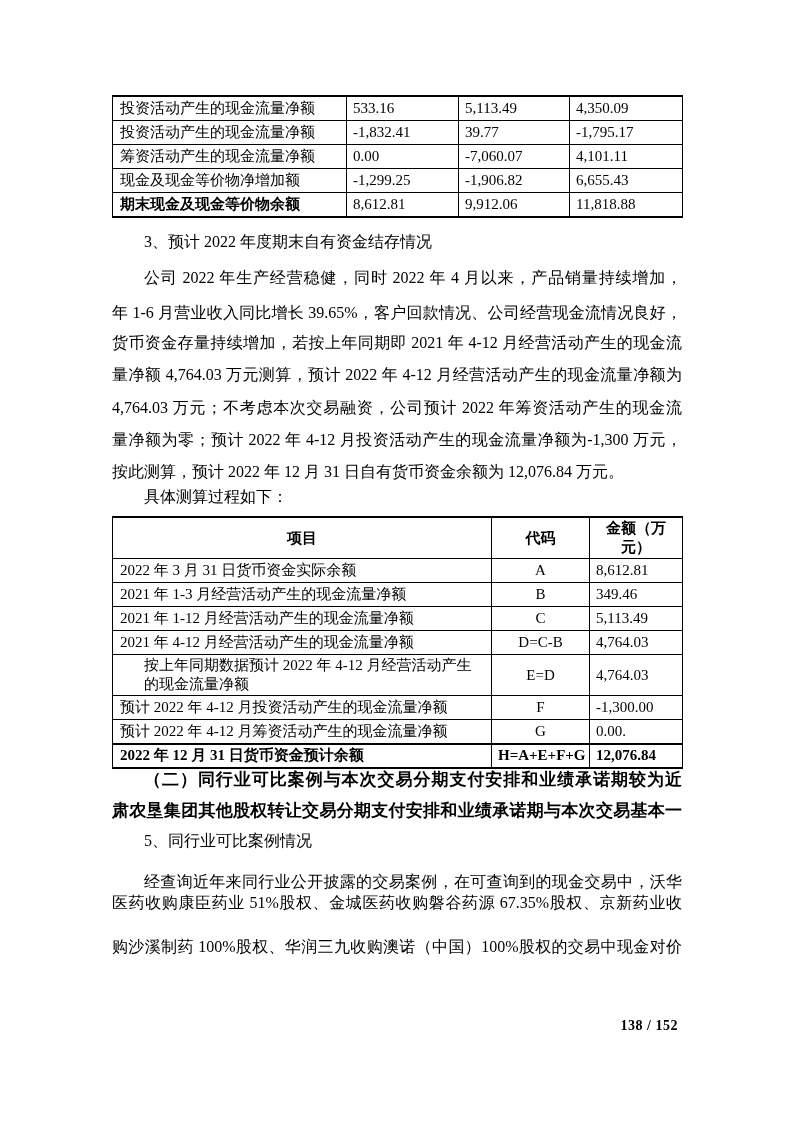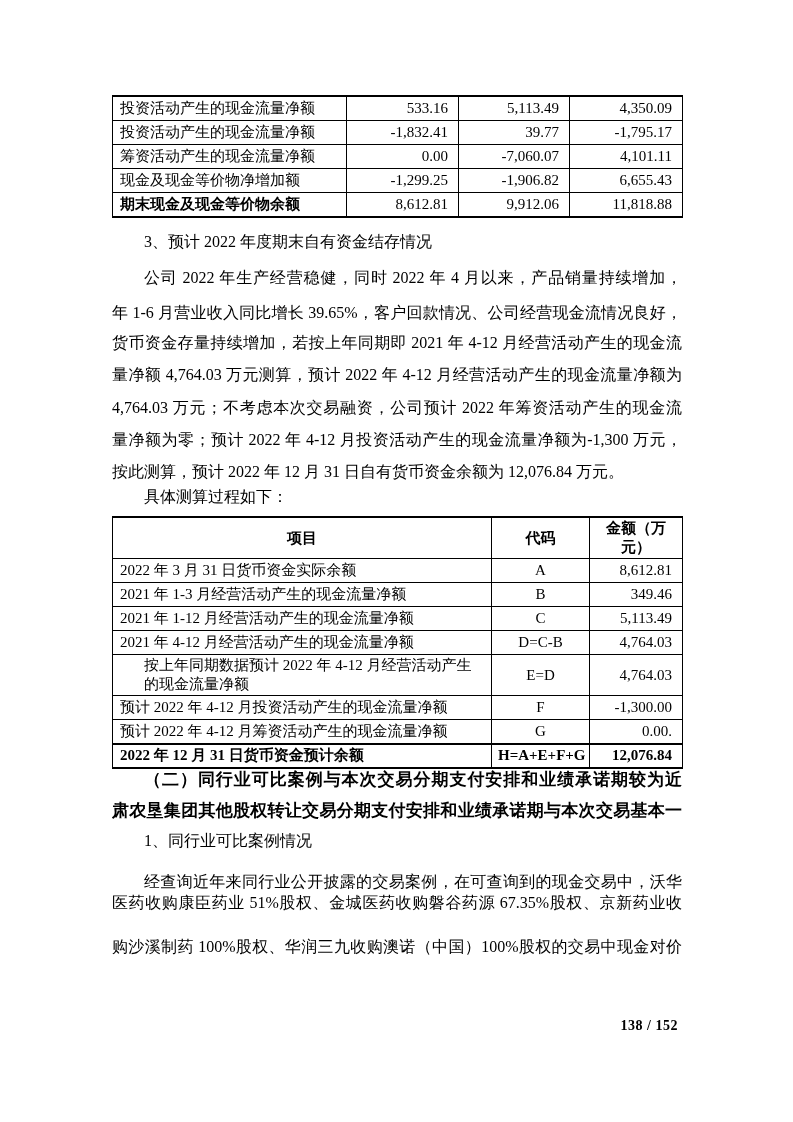--- a/index.html
+++ b/index.html
@@ -38,21 +38,21 @@
     table-layout:fixed;
     font-size:15px;
     color:#000;
   }
   td, th {
     border:1px solid #000;
     padding:1px 6px;
     vertical-align:middle;
     font-weight:normal;
   }
-  .num { text-align:right; padding-right:10px; font-size:15px; }
+  .num { padding-right:10px; font-size:15px; }
   .lbl { text-align:left; padding-left:7px; }
   .ctr { text-align:center; }
 
   
   .t1 { top:95px; border-top:2.5px solid #000; border-bottom:2.5px solid #000; }
   .t1 td { height:24.2px; }
   .t1 tr.total td.lbl { font-weight:bold; }
 
   
   .t2 { top:516px; border-top:2.5px solid #000; border-bottom:2.5px solid #000; }
@@ -191,21 +191,21 @@
         <td class="lbl">2022 年 12 月 31 日货币资金预计余额</td>
         <td class="ctr">H=A+E+F+G</td>
         <td class="num">12,076.84</td>
       </tr>
     </tbody>
   </table>
 
   <div class="h-bold indent" style="top:764px">（二）同行业可比案例与本次交易分期支付安排和业绩承诺期较为近似；甘</div>
   <div class="h-bold" style="top:795px">肃农垦集团其他股权转让交易分期支付安排和业绩承诺期与本次交易基本一致</div>
 
-  <div class="h-num" style="top:832px">1、同行业可比案例情况</div>
+  <div class="h-num" style="top:832px">5、同行业可比案例情况</div>
 
   <div class="tline just indent" style="top:866px">经查询近年来同行业公开披露的交易案例，在可查询到的现金交易中，沃华</div>
   <div class="tline just" style="top:887px">医药收购康臣药业 51%股权、金城医药收购磐谷药源 67.35%股权、京新药业收</div>
   <div class="tline just" style="top:930.8px">购沙溪制药 100%股权、华润三九收购澳诺（中国）100%股权的交易中现金对价</div>
 
   <div class="pagenum">138 / 152</div>
 
 </div>
 
 </body></html>

